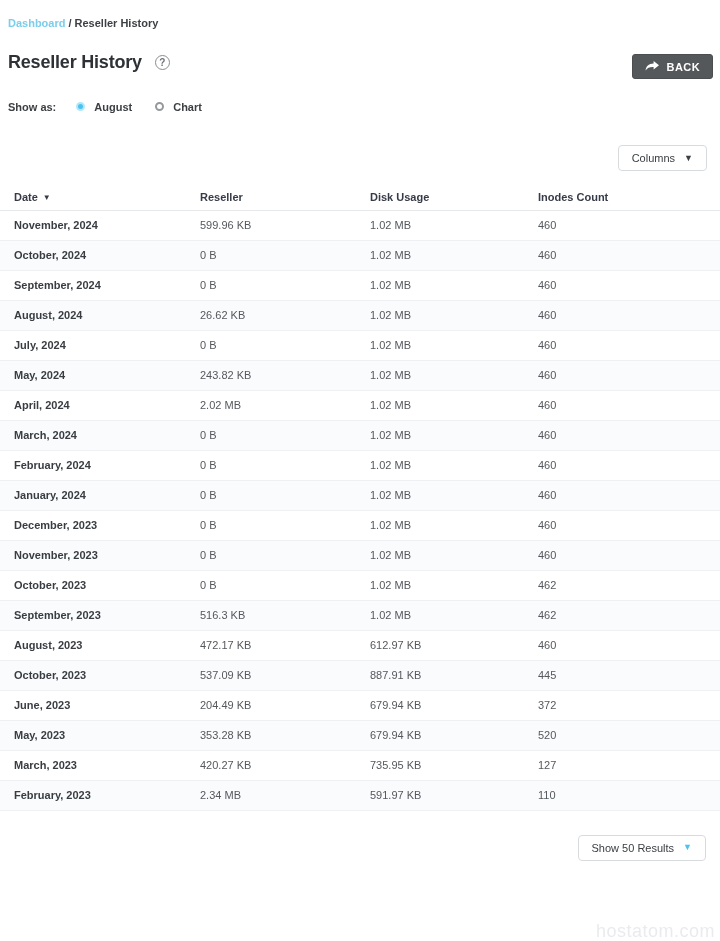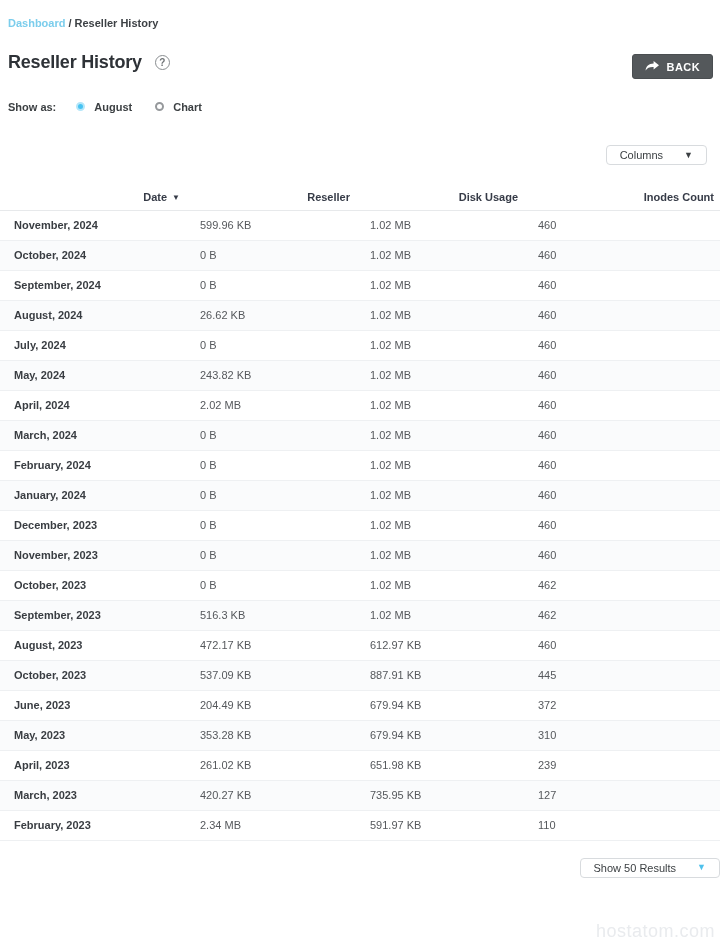--- a/index.html
+++ b/index.html
@@ -113,39 +113,39 @@
     height: 26px;
   }
   .outline-btn {
     border: 1px solid #d8dbde;
     background: #ffffff;
     border-radius: 4px;
     font-family: "Liberation Sans", sans-serif;
     font-size: 11px;
     color: #3c4043;
     padding: 0 13px;
-    height: 20px;
+    height: 26px;
     display: inline-flex;
     align-items: center;
-    gap: 21px;
+    gap: 9px;
     cursor: pointer;
   }
   .caret { font-size: 9px; line-height: 1; }
   .caret.dark { color: #3c4043; }
   .caret.blue { color: #4fc1ec; }
 
   
   table.history {
     width: 100%;
     border-collapse: collapse;
     table-layout: fixed;
     margin-top: 13px;
   }
   table.history th {
-    text-align: right;
+    text-align: left;
     font-size: 11px;
     font-weight: 700;
     color: #363b47;
     height: 26px;
     padding: 0 6px 0 14px;
     border-bottom: 1px solid #e7e9eb;
     vertical-align: middle;
     cursor: pointer;
     white-space: nowrap;
   }
@@ -167,22 +167,23 @@
   }
   table.history td.c-date {
     font-weight: 700;
     color: #393d42;
     margin-top: 7px;
   }
   table.history tbody tr:nth-child(even) { background: #fafbfc; }
 
   
   .footer-row {
-    margin-top: 17px;
+    margin-top: 24px;
     text-align: right;
+    padding-right: 14px;
   }
   .watermark {
     position: absolute;
     right: 5px;
     top: 921px;
     font-size: 18px;
     color: #e9ebee;
     letter-spacing: 0.5px;
     pointer-events: none;
   }
@@ -346,27 +347,21 @@
         <tr>
     <td class="c-date">June, 2023</td>
     <td>204.49 KB</td>
     <td>679.94 KB</td>
     <td>372</td>
   </tr>
         <tr>
     <td class="c-date">May, 2023</td>
     <td>353.28 KB</td>
     <td>679.94 KB</td>
-    <td>310</td>
-  </tr>
-        <tr>
-    <td class="c-date">April, 2023</td>
-    <td>261.02 KB</td>
-    <td>651.98 KB</td>
-    <td>239</td>
+    <td>520</td>
   </tr>
         <tr>
     <td class="c-date">March, 2023</td>
     <td>420.27 KB</td>
     <td>735.95 KB</td>
     <td>127</td>
   </tr>
         <tr>
     <td class="c-date">February, 2023</td>
     <td>2.34 MB</td>

